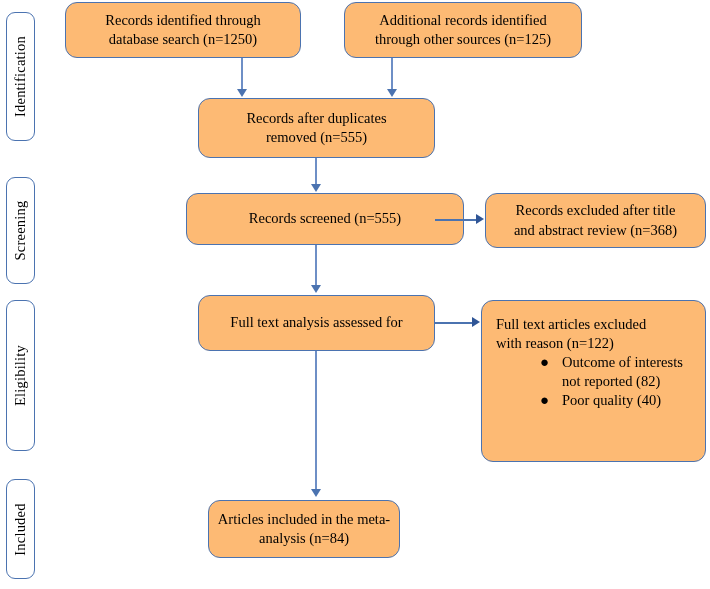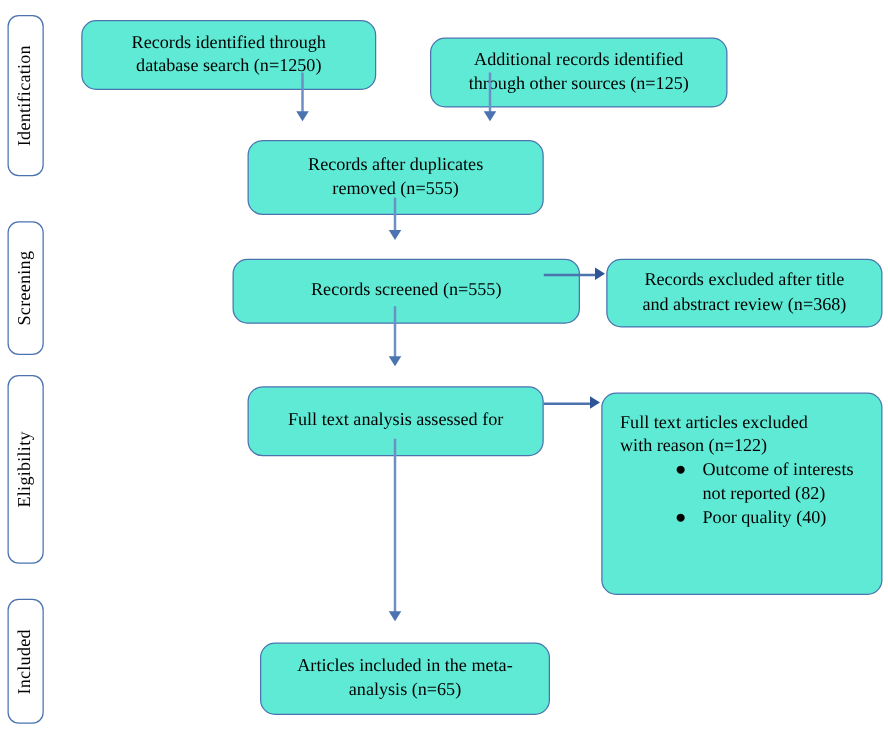--- a/index.html
+++ b/index.html
@@ -16,29 +16,28 @@
     font-family: "Liberation Serif", "DejaVu Serif", serif;
     color: #000000;
   }
 
   
   .node {
     position: absolute;
     box-sizing: border-box;
     border: 1.6px solid #4B73B0;
     border-radius: 12px;
-    background: #5eead4;
+    background: #fdba74;
     display: flex;
     align-items: center;
     justify-content: center;
     text-align: center;
     line-height: 1.32;
     font-size: 14.5px;
     padding: 4px 8px;
-    margin-top: 14px;
   }
   .node .txt { display: block; width: 100%; }
 
   
   .phase {
     position: absolute;
     box-sizing: border-box;
     border: 1.4px solid #4B73B0;
     border-radius: 9px;
     background: #FFFFFF;
@@ -128,21 +127,21 @@
     <span class="vtext">Included</span>
   </div>
 
   <div class="node" style="left:65px; top:2px; width:236px; height:56px;">
     <span class="txt">
       <span>Records identified through</span><br>
       <span>database search (n=1250)</span>
     </span>
   </div>
 
-  <div class="node" style="left:344px; top:16px; width:238px; height:56px;">
+  <div class="node" style="left:344px; top:2px; width:238px; height:56px;">
     <span class="txt">
       <span>Additional records identified</span><br>
       <span>through other sources (n=125)</span>
     </span>
   </div>
 
   <div class="vline" style="left:241px; top:58px; height:33px;"></div>
   <div class="arrow-down" style="left:236.5px; top:89px;"></div>
 
   <div class="vline" style="left:391px; top:58px; height:33px;"></div>
@@ -197,20 +196,20 @@
       <li>
         <span class="bullet">●</span>
         <span>Poor quality (40)</span>
       </li>
     </ul>
   </div>
 
   <div class="vline" style="left:315px; top:351px; height:140px;"></div>
   <div class="arrow-down" style="left:310.5px; top:489px;"></div>
 
-  <div class="node" style="left:208px; top:500px; width:232px; height:58px;">
+  <div class="node" style="left:208px; top:500px; width:192px; height:58px;">
     <span class="txt">
       <span>Articles included in the meta-</span><br>
-      <span>analysis (n=65)</span>
+      <span>analysis (n=84)</span>
     </span>
   </div>
 
 </div>
 
 </body></html>

